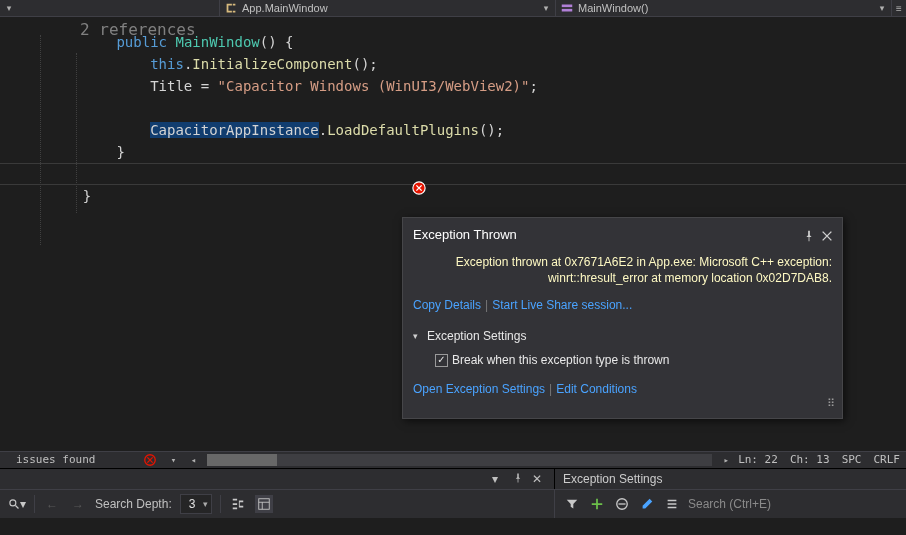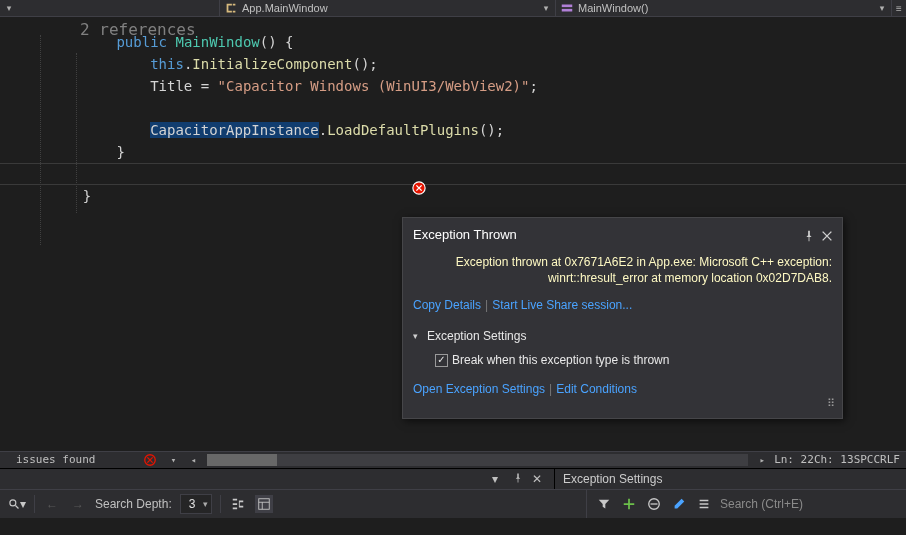--- a/index.html
+++ b/index.html
@@ -67,38 +67,38 @@
         align-items:center; justify-content:center; color:#e5e5e5; font-size:10px; line-height:1;}
   .indent1{ padding-left:22px;} .indent2{ padding-left:40px;}
   .grip { position:absolute; right:6px; bottom:4px; color:#9a9a9a; font-size:11px; letter-spacing:1px;}
 
   
   .status { position:absolute; left:0; right:0; bottom:0; height:17px;
     background:var(--panel); border-top:1px solid var(--border);
     display:flex; align-items:center; font-size:11px; color:var(--text-dim);}
   .status .left{ padding:0 16px;}
   .status .mid{ flex:1; display:flex; align-items:center; gap:8px; padding-left:30px;}
-  .status .right{ display:flex; align-items:center; padding:0 6px;}
+  .status .right{ display:flex; align-items:center; gap:12px; padding:0 6px;}
   .scroll-track{ flex:1; height:12px; background:#3e3e42; position:relative;}
   .scroll-thumb{ position:absolute; left:0; top:0; height:100%; width:70px; background:#686868;}
   .arrow-btn{ width:12px; color:#b0b0b0; font-size:9px; text-align:center;}
 
   
   .tool-row { height:21px; background:var(--panel); border-top:1px solid #000;
     display:flex; align-items:center;}
   .tool-left{ flex:1; display:flex; align-items:center; justify-content:flex-end; gap:6px; padding-right:8px;}
   .tool-right{ width:352px; border-left:1px solid #000; height:100%; display:flex; align-items:center; padding:0 8px; gap:6px;}
   .mini-ico{ width:14px; height:14px; color:#c0c0c0;}
   .panel-title{ color:#ccc;}
 
   
   .bottom { height:29px; background:var(--panel); border-top:1px solid var(--border);
     display:flex;}
   .bot-left{ flex:1; display:flex; align-items:center; gap:8px; padding:0 8px;}
-  .bot-right{ width:320px; border-left:1px solid var(--border); display:flex; align-items:center; gap:7px; padding:0 8px;}
+  .bot-right{ width:352px; border-left:1px solid var(--border); display:flex; align-items:center; gap:7px; padding:0 8px;}
   .ico-btn{ width:18px; height:18px; display:flex; align-items:center; justify-content:center;
     color:#c8c8c8;}
   .ico-btn.dis{ color:#5a5a5a;}
   .sd-label{ color:var(--text-dim);}
   .sd-val{ background:#252526; border:1px solid var(--border); padding:0 16px 0 8px; height:20px;
     display:flex; align-items:center; position:relative; color:#e0e0e0;}
   .sd-val::after{content:"▾"; position:absolute; right:4px; font-size:9px; color:#aaa;}
   .search-box{ flex:1; height:20px; display:flex; align-items:center; color:#8a8a8a;}
   .vsep{ width:1px; height:18px; background:var(--border); }
 </style>

